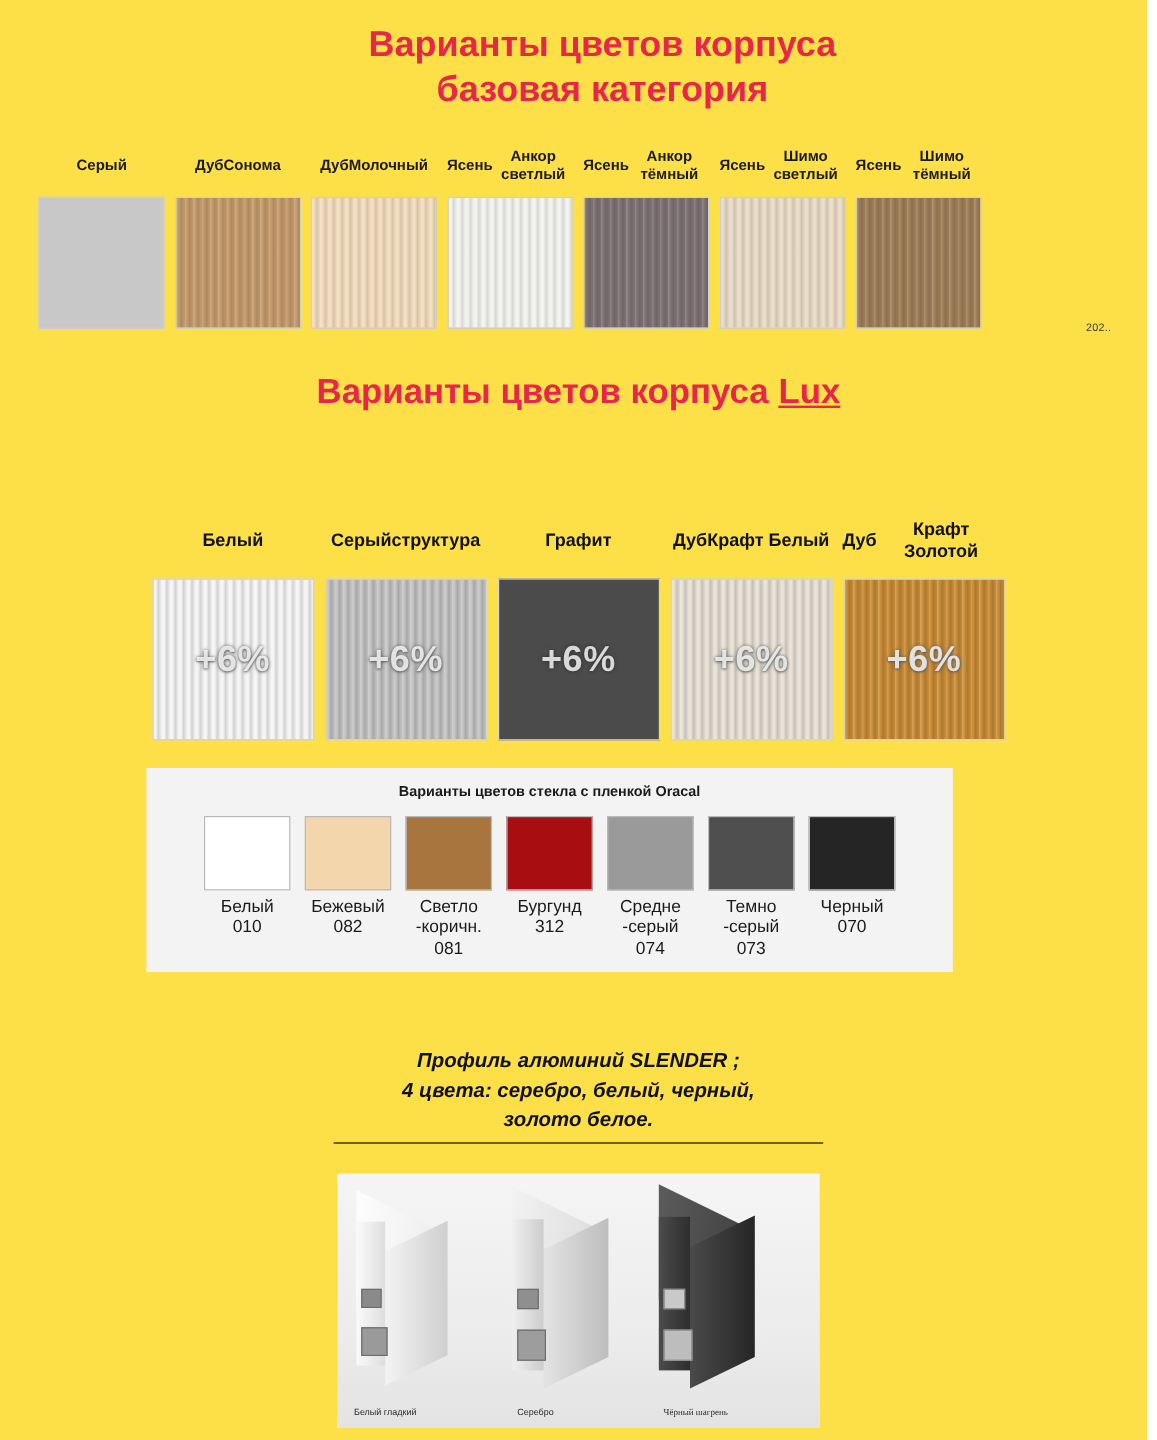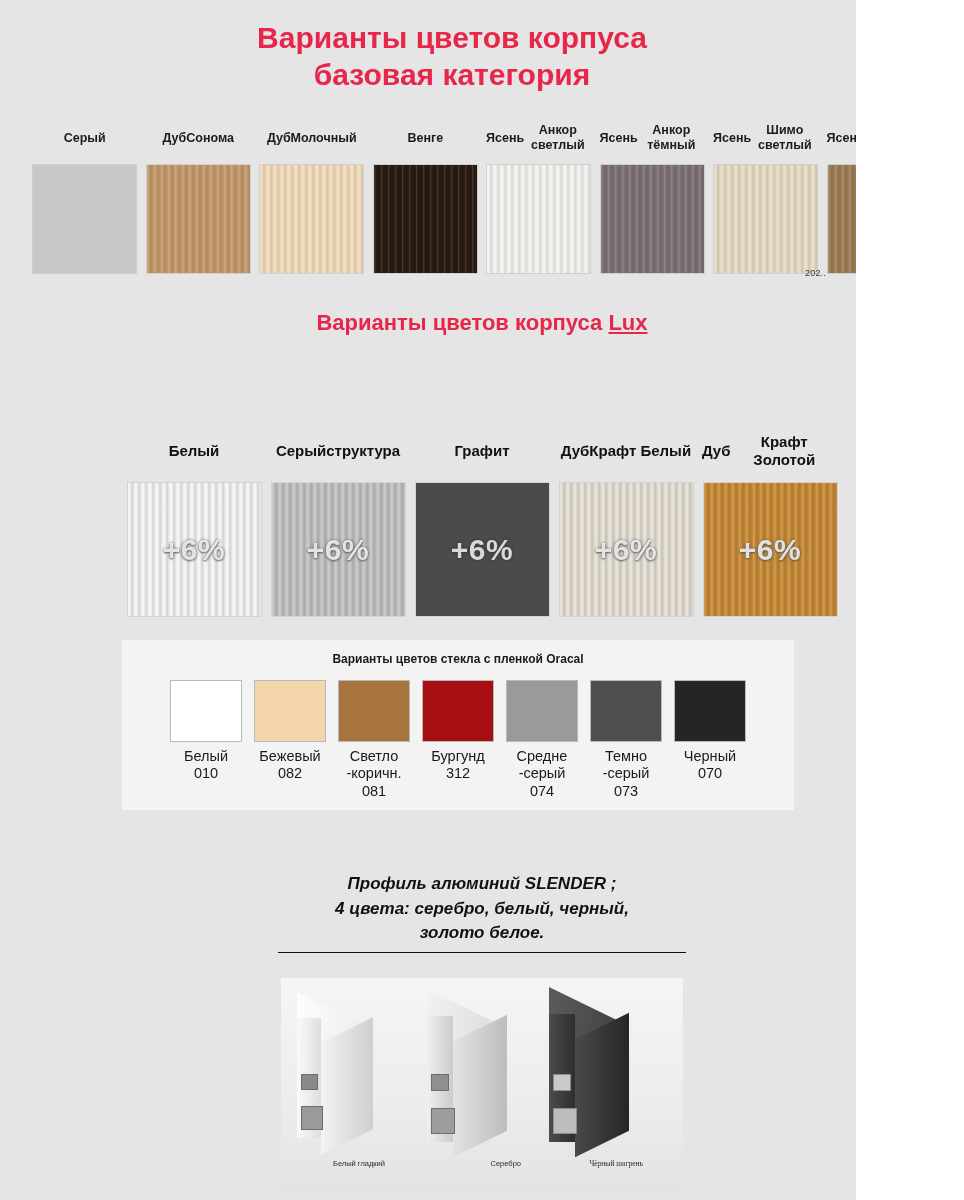--- a/index.html
+++ b/index.html
@@ -2,41 +2,41 @@
 <html><head>
 <meta charset="utf-8">
 <style>
   * { box-sizing: border-box; }
   html, body {
     margin: 0; padding: 0;
     background: #ffffff;
     font-family: "Liberation Sans", sans-serif;
   }
   .page {
-    width: 856px;
+    width: 956px;
     height: 1200px;
     position: relative;
     overflow: hidden;
-    background: #e5e5e5;
+    background: #fde047;
     padding-left: 48px;
   }
 
   
   .heading-red {
     text-align: center;
     color: #e8264a;
     font-weight: bold;
     line-height: 1.22;
   }
   #title-base {
     font-size: 30px;
     padding-top: 20px;
   }
   #title-lux {
-    font-size: 22px;
+    font-size: 29px;
     padding-top: 10px;
     text-align: center;
   }
   .u { text-decoration: underline; }
 
   
   .base-strip {
     position: absolute;
     left: 28px;
     top: 112px;
@@ -215,24 +215,24 @@
 
   
   .p3-top  { left: 268px; top: 28px;  width: 78px; height: 96px; background: linear-gradient(100deg,#5c5c5c,#3b3b3b); transform: skewY(26deg); }
   .p3-face { left: 268px; top: 36px;  width: 26px; height: 128px; background: linear-gradient(90deg,#4c4c4c,#2e2e2e); }
   .p3-side { left: 294px; top: 48px;  width: 54px; height: 118px; background: linear-gradient(90deg,#4a4a4a,#262626); transform: skewY(-26deg); }
   .p3-slot { left: 272px; top: 96px;  width: 18px; height: 17px; background:#c9c9c9; border:1px solid #8d8d8d; }
   .p3-slot2{ left: 272px; top: 130px; width: 24px; height: 26px; background:#bdbdbd; border:1px solid #8d8d8d; }
 
   .prof-caption {
     position: absolute;
-    bottom: 22px;
+    bottom: 9px;
     font-size: 7.5px;
     color: #2b2b2b;
-    text-align: right;
+    text-align: left;
     width: 90px;
   }
   .pc1 { left: 14px; }
   .pc2 { left: 150px; }
   .pc3 { left: 272px; font-family: Liberation Serif, serif; }
 </style>
 </head>
 <body>
 
 <div class="page">
@@ -258,26 +258,20 @@
       </div>
       <div class="base-cell">
         <div class="base-label">
           <div>Дуб</div>
           <div>Молочный</div>
         </div>
         <div class="base-chip" style="background: repeating-linear-gradient(90deg, rgba(255, 255, 255, 0.16) 0px, rgba(255, 255, 255, 0) 2px, rgba(0, 0, 0, 0.114) 4px, rgba(0, 0, 0, 0) 7px), linear-gradient(rgb(242, 220, 189), rgb(242, 220, 189));"></div>
       </div>
       <div class="base-cell">
         <div class="base-label">
-          <div>Венге</div>
-        </div>
-        <div class="base-chip" style="background: repeating-linear-gradient(90deg, rgba(255, 255, 255, 0.16) 0px, rgba(255, 255, 255, 0) 2px, rgba(0, 0, 0, 0.114) 4px, rgba(0, 0, 0, 0) 7px), linear-gradient(rgb(42, 26, 18), rgb(42, 26, 18));"></div>
-      </div>
-      <div class="base-cell">
-        <div class="base-label">
           <div>Ясень</div>
           <div>Анкор светлый</div>
         </div>
         <div class="base-chip" style="background: repeating-linear-gradient(90deg, rgba(255, 255, 255, 0.16) 0px, rgba(255, 255, 255, 0) 2px, rgba(0, 0, 0, 0.114) 4px, rgba(0, 0, 0, 0) 7px), linear-gradient(rgb(242, 242, 239), rgb(242, 242, 239));"></div>
       </div>
       <div class="base-cell">
         <div class="base-label">
           <div>Ясень</div>
           <div>Анкор тёмный</div>
         </div>

